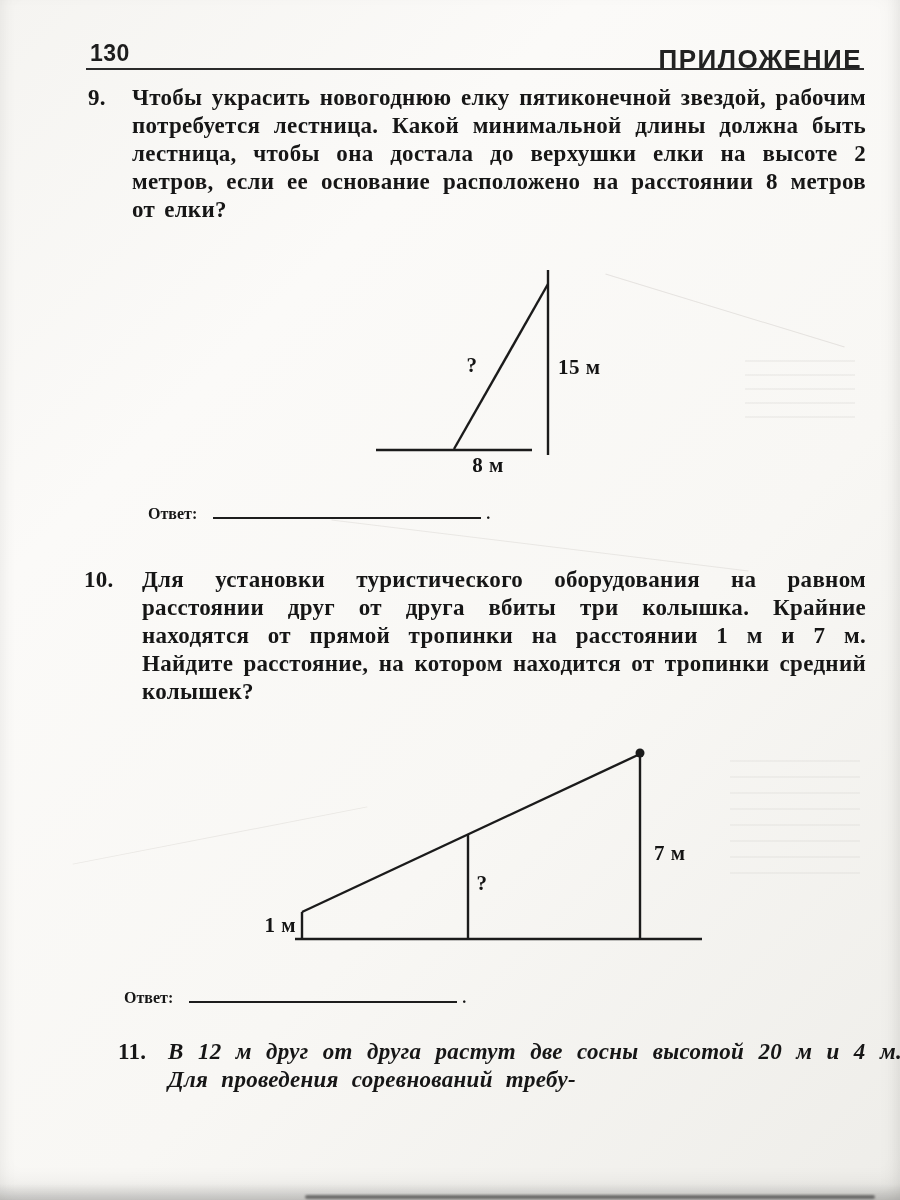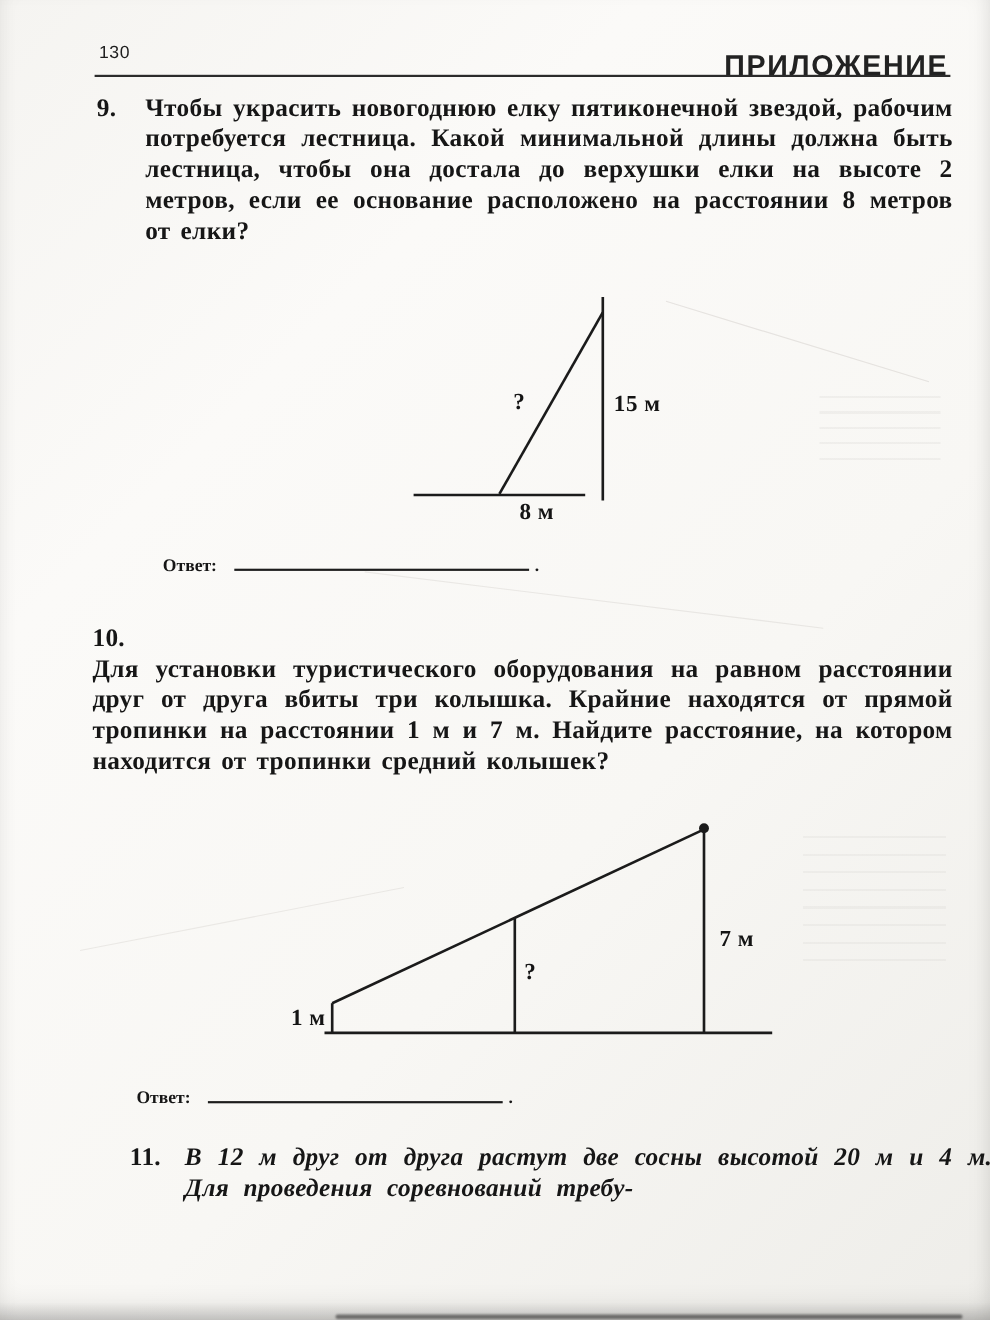--- a/index.html
+++ b/index.html
@@ -13,21 +13,21 @@
     background: linear-gradient(135deg, #f5f4f1 0%, #fbfaf8 28%, #f8f7f4 62%, #eeede9 100%);
     box-shadow: inset 0 -20px 28px -14px rgba(0,0,0,0.16),
                 inset -14px 0 24px -16px rgba(0,0,0,0.10),
                 inset 14px 0 24px -18px rgba(0,0,0,0.06);
     color: #141414;
   }
   
   .page-number {
     position: absolute; left: 90px; top: 40px;
     font-family: "Liberation Sans", "DejaVu Sans", sans-serif;
-    font-weight: 400; font-size: 16px; letter-spacing: 0.5px; color: #1d1d1d;
+    font-weight: 700; font-size: 23px; letter-spacing: 0.5px; color: #1d1d1d;
   }
   .header-title {
     position: absolute; right: 38px; top: 44px;
     font-family: "Liberation Sans", "DejaVu Sans", sans-serif;
     font-weight: 700; font-size: 26px; letter-spacing: 1.5px; color: #222;
   }
   .header-rule {
     position: absolute; left: 86px; top: 68px; width: 778px; height: 2px;
     background: #2b2b2b;
   }
@@ -37,21 +37,21 @@
     font-weight: 700; font-size: 23px; line-height: 28px;
     letter-spacing: 0.3px; color: #161616;
   }
   .problem .pnum { flex: 0 0 auto; text-align: left; }
   .problem .ptext {
     flex: 1 1 auto; text-align: justify;
     word-spacing: 3px;
   }
   .p9  { left: 88px; top: 84px;  width: 778px; }
   .p9  .pnum { width: 44px; }
-  .p10 { left: 84px; top: 566px; width: 782px; flex-direction: column; }
+  .p10 { left: 84px; top: 566px; width: 782px; }
   .p10 .pnum { width: 58px; }
   .p11 { left: 82px; top: 1038px; width: 784px; margin-left: 36px; }
   .p11 .pnum { width: 50px; }
   .p11 .ptext { word-spacing: 7px; font-style: italic; }
   
   .answer-row {
     position: absolute; font-weight: 700; font-size: 16px; color: #161616;
     white-space: nowrap;
   }
   .answer-1 { left: 148px; top: 495px; }

